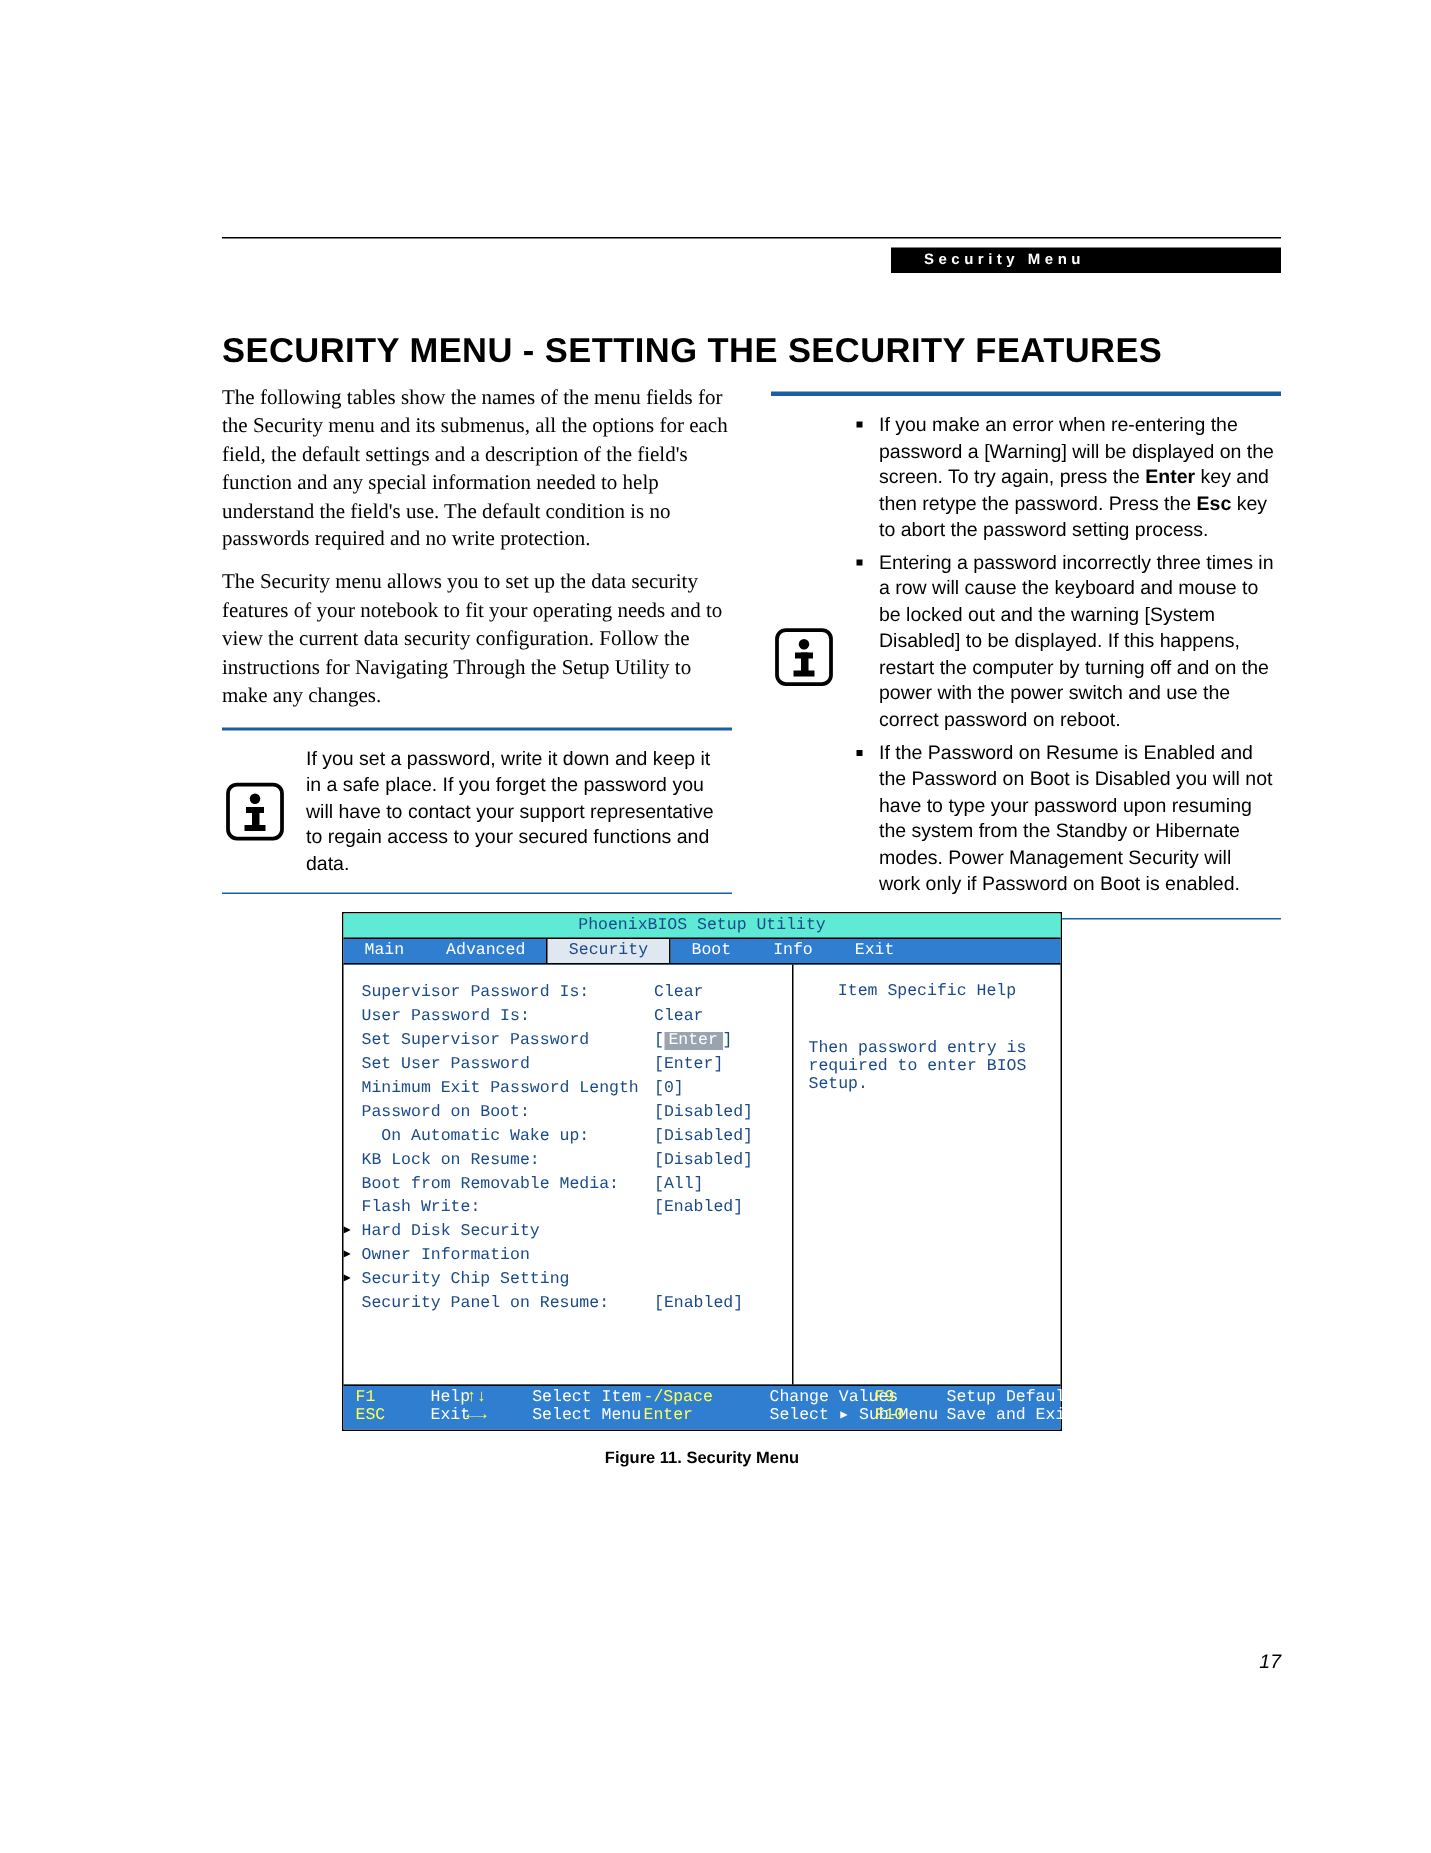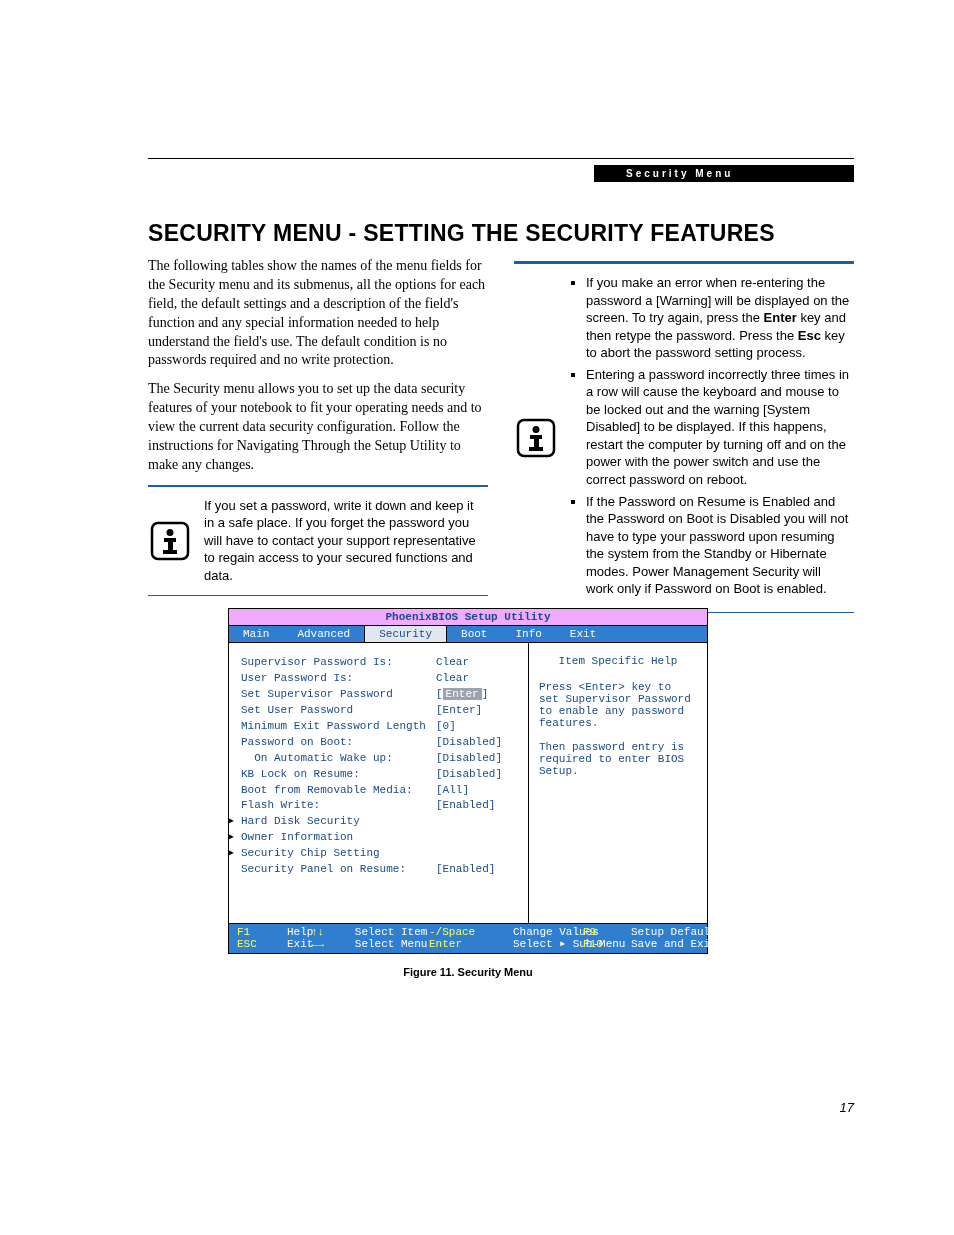--- a/index.html
+++ b/index.html
@@ -24,21 +24,21 @@
   .header-bar {
     position: absolute;
     top: 165px;
     right: 100px;
     background: #000;
     color: #fff;
     font-family: Verdana, Geneva, sans-serif;
     font-weight: bold;
     font-size: 10px;
     letter-spacing: 3px;
-    padding: 3px 18px 3px 32px;
+    padding: 3px 18px 3px 22px;
     width: 260px;
     box-sizing: border-box;
   }
   .content {
     position: absolute;
     left: 148px; right: 100px; top: 220px;
   }
   h1.title {
     font-family: "Myriad Pro", "Segoe UI", Arial, sans-serif;
     font-weight: 700;
@@ -93,24 +93,24 @@
   .bios {
     border: 1px solid #000;
     font-family: "Courier New", monospace;
     font-size: 11px;
     color: #1a4a8a;
     background: #fff;
   }
   .bios-title {
     text-align: center;
     padding: 2px 0;
-    font-weight: bold;
+    font-weight: normal;
     border-bottom: 1px solid #000;
     color: #1a4a8a;
-    background: #f0abfc;
+    background: #5eead4;
   }
   .bios-tabs {
     display: flex;
     background: #2f7ed0;
     color: #fff;
     font-weight: normal;
     border-bottom: 1px solid #000;
   }
   .bios-tab {
     padding: 2px 14px;
@@ -311,21 +311,20 @@
               <div class="lbl submenu-tri">Security Chip Setting</div>
               <div class="val"></div>
             </div>
             <div class="bios-row">
               <div class="lbl">Security Panel on Resume:</div>
               <div class="val">[Enabled]</div>
             </div>
           </div>
         <div class="bios-help">
           <div style="text-align:center; margin-bottom:14px;">Item Specific Help</div>
-          <div>Press &lt;Enter&gt; key to set Supervisor Password to enable any password features.</div>
           <div style="height:12px;"></div>
           <div>Then password entry is required to enter BIOS Setup.</div>
         </div>
       </div>
       <div class="bios-footer">
         <span>F1</span>
         <span class="wh">Help</span>
         <span><span>↑↓ </span><span class="wh">Select Item</span></span>
         <span>-/Space</span>
         <span class="wh">Change Values</span>

